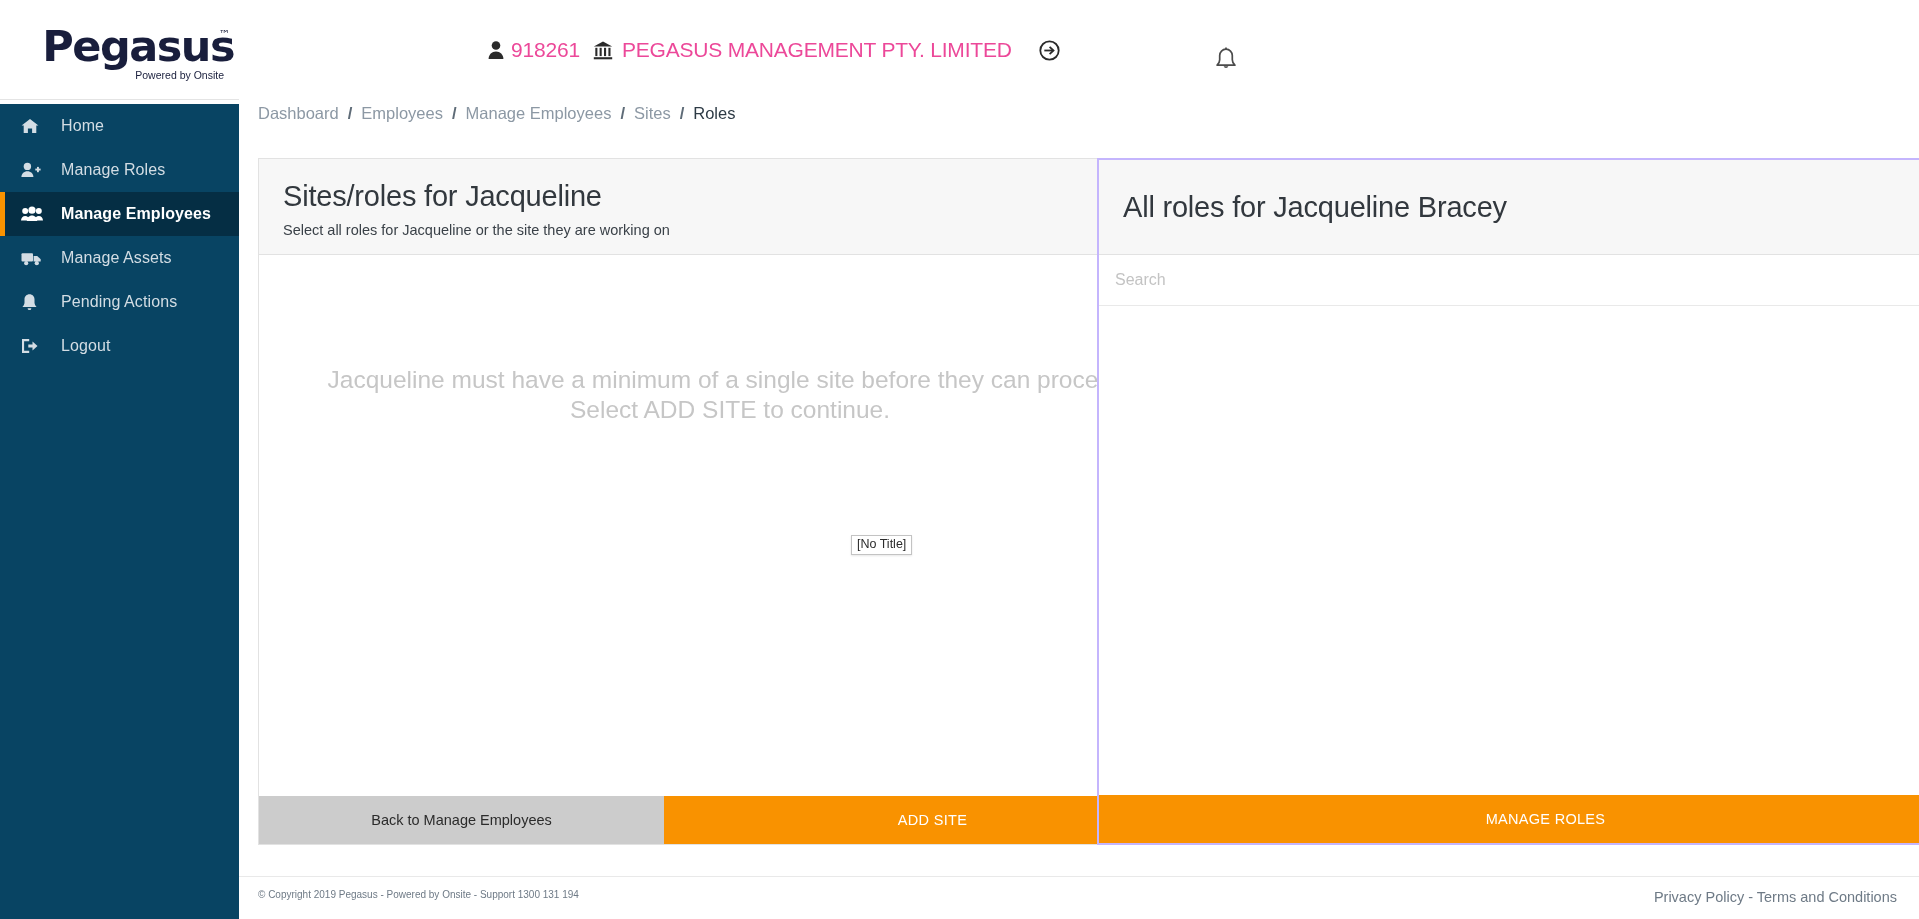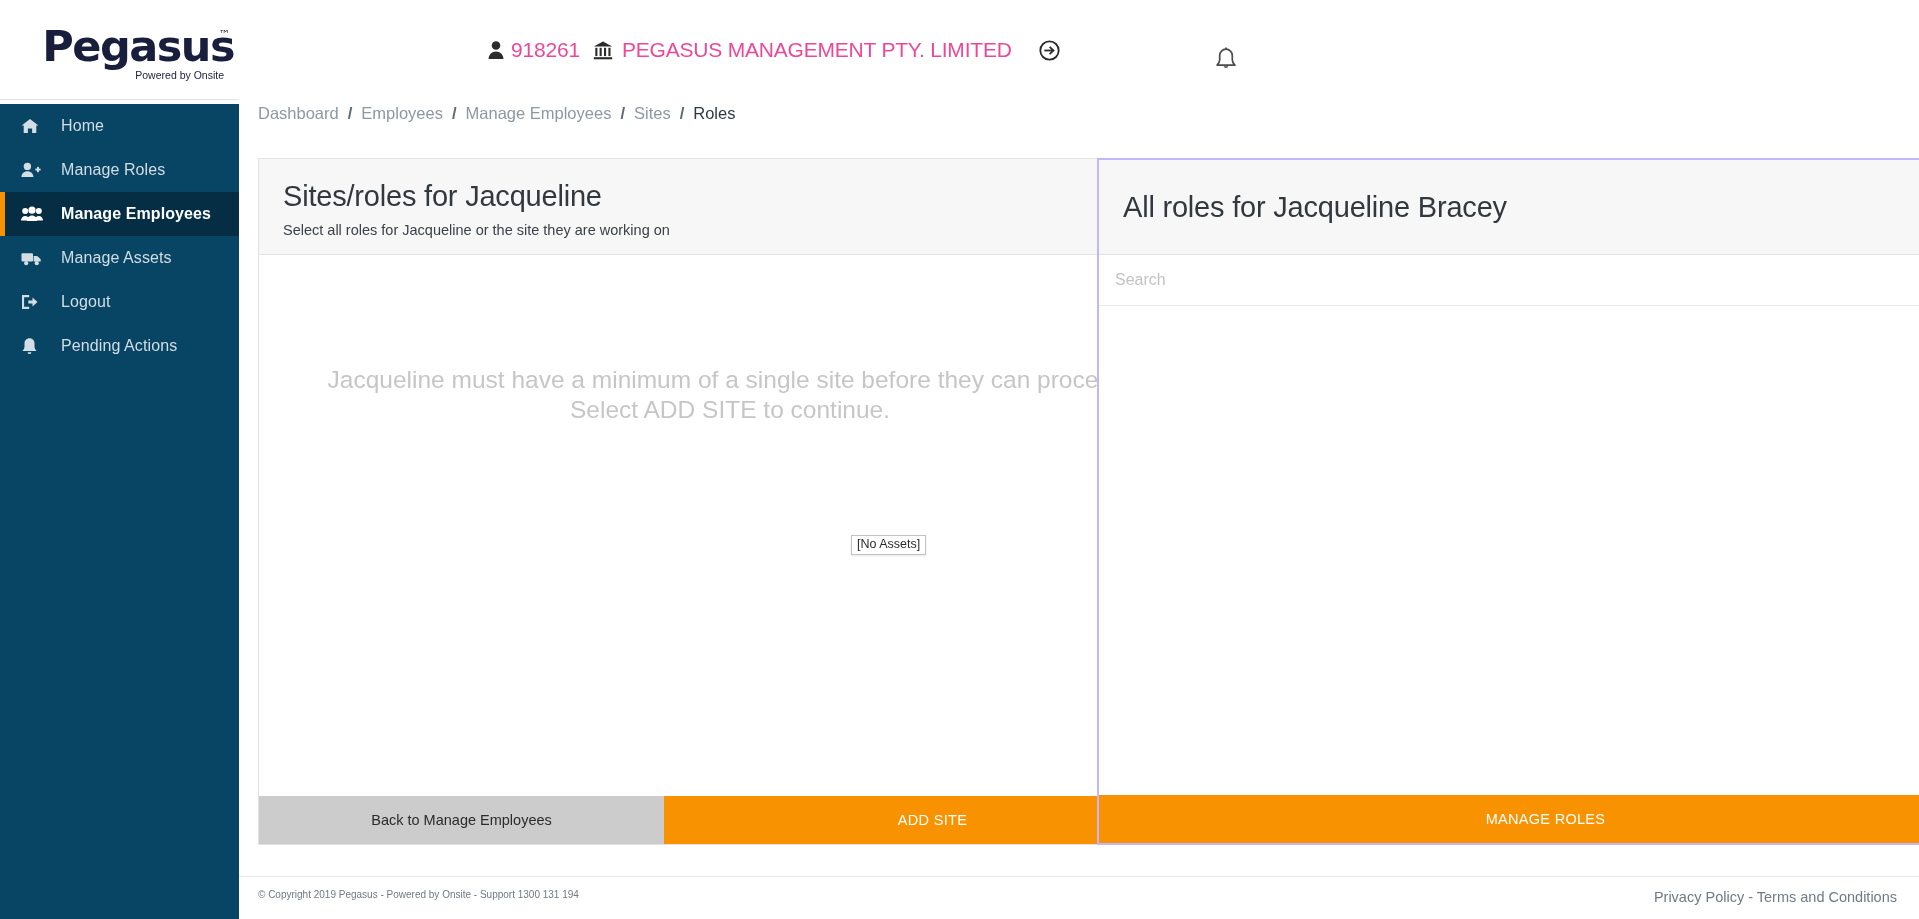--- a/index.html
+++ b/index.html
@@ -372,36 +372,36 @@
           <path d="M12.6 4.9h3.6l3.5 3.4v2.3h-7.1z" fill="#d3dde4"></path>
           <circle cx="5.2" cy="12.2" r="2.1" fill="#d3dde4"></circle>
           <circle cx="15.8" cy="12.2" r="2.1" fill="#d3dde4"></circle>
         </svg>
       </span>
       <span class="side-label">Manage Assets</span>
     </div>
 
     <div class="side-item">
       <span class="s-ic">
+        <svg width="17" height="18" viewBox="0 0 17 18">
+          <path d="M8.5 1.2c-2.9 0-5 2.2-5 5v3.4c0 1.8-0.9 3.3-2.1 4.3h14.2c-1.2-1-2.1-2.5-2.1-4.3V6.2c0-2.8-2.1-5-5-5z" fill="#d3dde4"></path>
+          <path d="M6.6 15.2a1.9 1.9 0 0 0 3.8 0z" fill="#d3dde4"></path>
+        </svg>
+      </span>
+      <span class="side-label">Pending Actions</span>
+    </div>
+
+    <div class="side-item">
+      <span class="s-ic">
         <svg width="19" height="16" viewBox="0 0 19 16">
           <path d="M1 1.1h7.2v2.1H3.1v9.6h5.1v2.1H1z" fill="#d3dde4"></path>
           <path d="M11.5 3.6l5 4.4-5 4.4v-2.9H7.3V6.5h4.2z" fill="#d3dde4"></path>
         </svg>
       </span>
       <span class="side-label">Logout</span>
-    </div>
-
-    <div class="side-item">
-      <span class="s-ic">
-        <svg width="17" height="18" viewBox="0 0 17 18">
-          <path d="M8.5 1.2c-2.9 0-5 2.2-5 5v3.4c0 1.8-0.9 3.3-2.1 4.3h14.2c-1.2-1-2.1-2.5-2.1-4.3V6.2c0-2.8-2.1-5-5-5z" fill="#d3dde4"></path>
-          <path d="M6.6 15.2a1.9 1.9 0 0 0 3.8 0z" fill="#d3dde4"></path>
-        </svg>
-      </span>
-      <span class="side-label">Pending Actions</span>
     </div>
   </div>
 
   <div class="main">
 
     <div class="breadcrumb">
       <span class="crumb">Dashboard</span>
       <span class="crumb-sep">/</span>
       <span class="crumb">Employees</span>
       <span class="crumb-sep">/</span>
@@ -441,21 +441,21 @@
             </svg>
           </span>
         </button>
       </div>
       <div class="panel-body"></div>
       <div class="panel-actions">
         <button class="btn btn-orange-full">MANAGE ROLES</button>
       </div>
     </div>
 
-    <div class="tooltip">[No Assets]</div>
+    <div class="tooltip">[No Title]</div>
   </div>
 
   <div class="page-footer">
     <div class="footer-left">© Copyright 2019 Pegasus - Powered by Onsite - Support 1300 131 194</div>
     <div class="footer-right">Privacy Policy - Terms and Conditions</div>
   </div>
 
 </div>
 
 </body></html>

